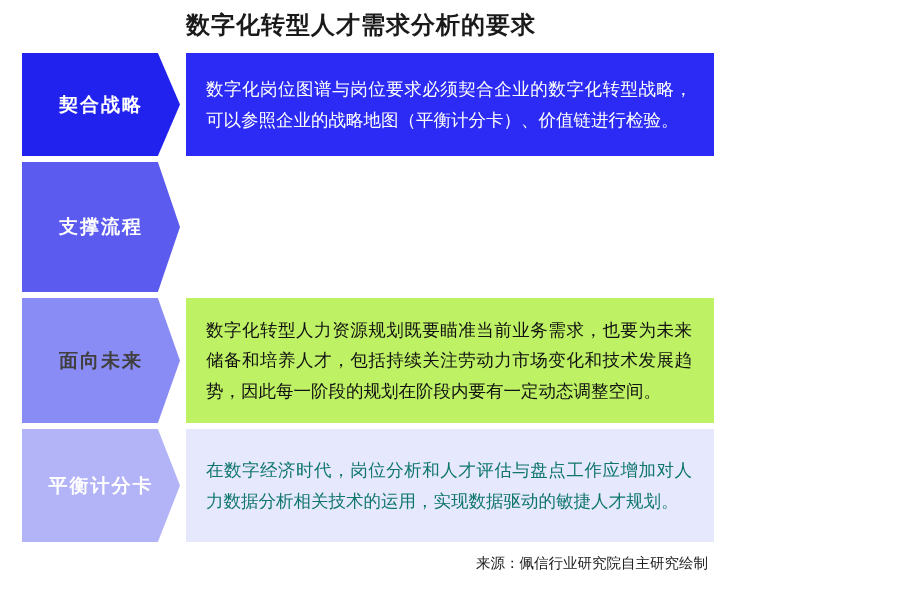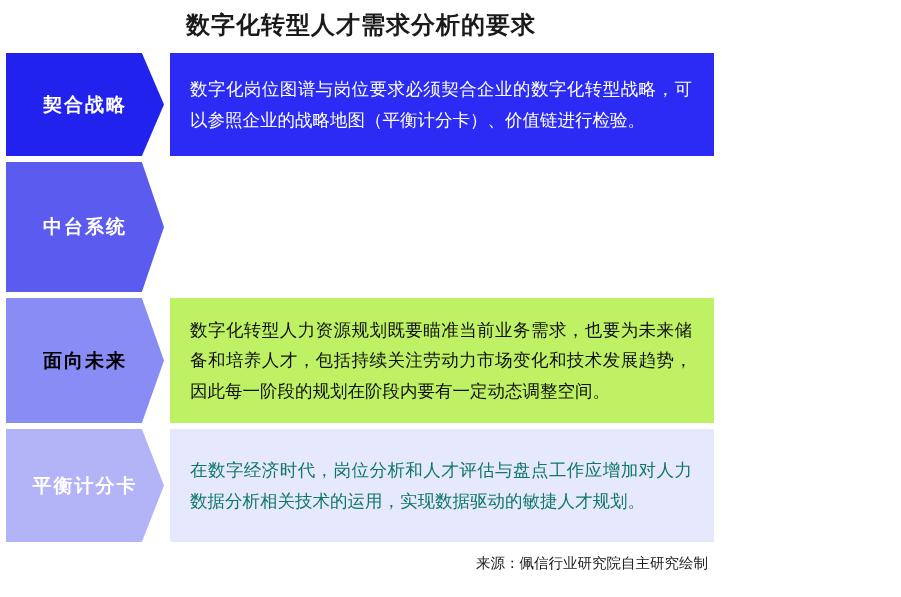--- a/index.html
+++ b/index.html
@@ -22,21 +22,21 @@
   .title {
     text-align: center;
     font-size: 24px;
     font-weight: bold;
     color: #1a1a1a;
     padding-top: 9px;
     letter-spacing: 1px;
   }
   .rows {
     margin-top: 12px;
-    padding: 0 8px 0 6px;
+    padding: 0 8px 0 22px;
   }
   .row {
     position: relative;
     display: flex;
     align-items: stretch;
     margin-bottom: 6px;
     height: 100px;
   }
   .row.r0 { height: 103px; }
   .row.r1 { height: 130px; }
@@ -96,26 +96,26 @@
       <div class="label-box" style="background: rgb(34, 34, 238); color: rgb(255, 255, 255);">
         <span>契合战略</span>
       </div>
       <div class="desc-box on-blue" style="background: rgb(43, 43, 245);">
         <div class="desc-text" style="color: rgb(255, 255, 255);">数字化岗位图谱与岗位要求必须契合企业的数字化转型战略，可以参照企业的战略地图（平衡计分卡）、价值链进行检验。</div>
       </div>
     </div>
 
     <div class="row r1">
       <div class="label-box" style="background: rgb(91, 91, 240); color: rgb(255, 255, 255);">
-        <span>中台系统</span>
+        <span>支撑流程</span>
       </div>
     </div>
 
     <div class="row r2">
-      <div class="label-box" style="background: rgb(138, 140, 245); color: #000000;">
+      <div class="label-box" style="background: rgb(138, 140, 245); color: #404040;">
         <span>面向未来</span>
       </div>
       <div class="desc-box" style="background: #bef264;">
         <div class="desc-text" style="color: rgb(17, 17, 17);">数字化转型人力资源规划既要瞄准当前业务需求，也要为未来储备和培养人才，包括持续关注劳动力市场变化和技术发展趋势，因此每一阶段的规划在阶段内要有一定动态调整空间。</div>
       </div>
     </div>
 
     <div class="row r3">
       <div class="label-box" style="background: rgb(179, 180, 248); color: rgb(255, 255, 255);">
         <span>平衡计分卡</span>

